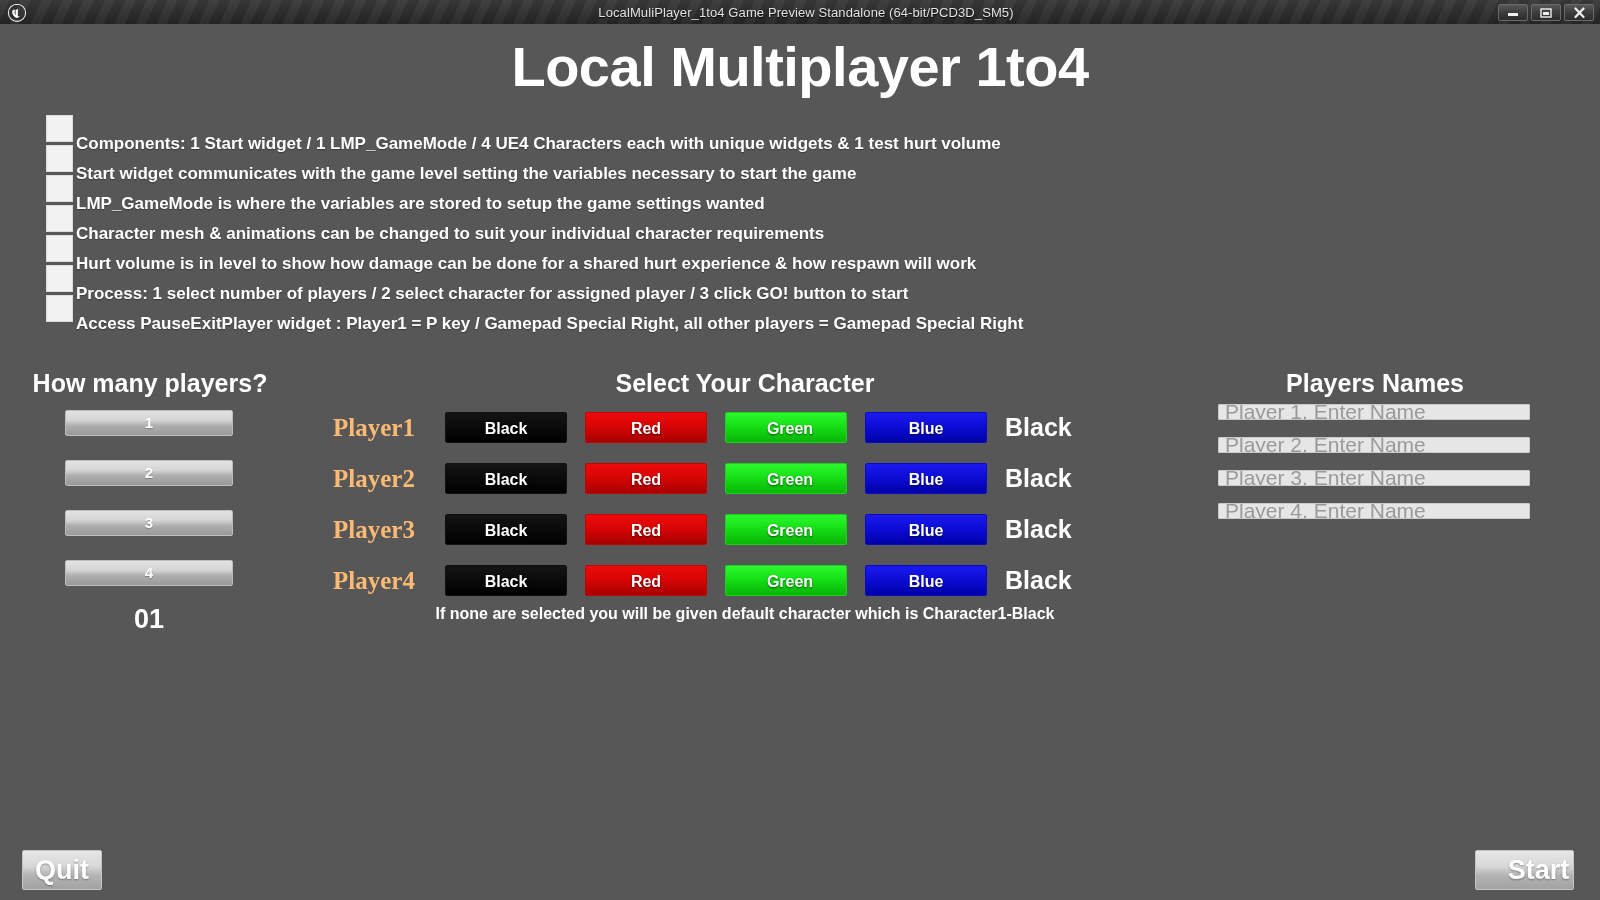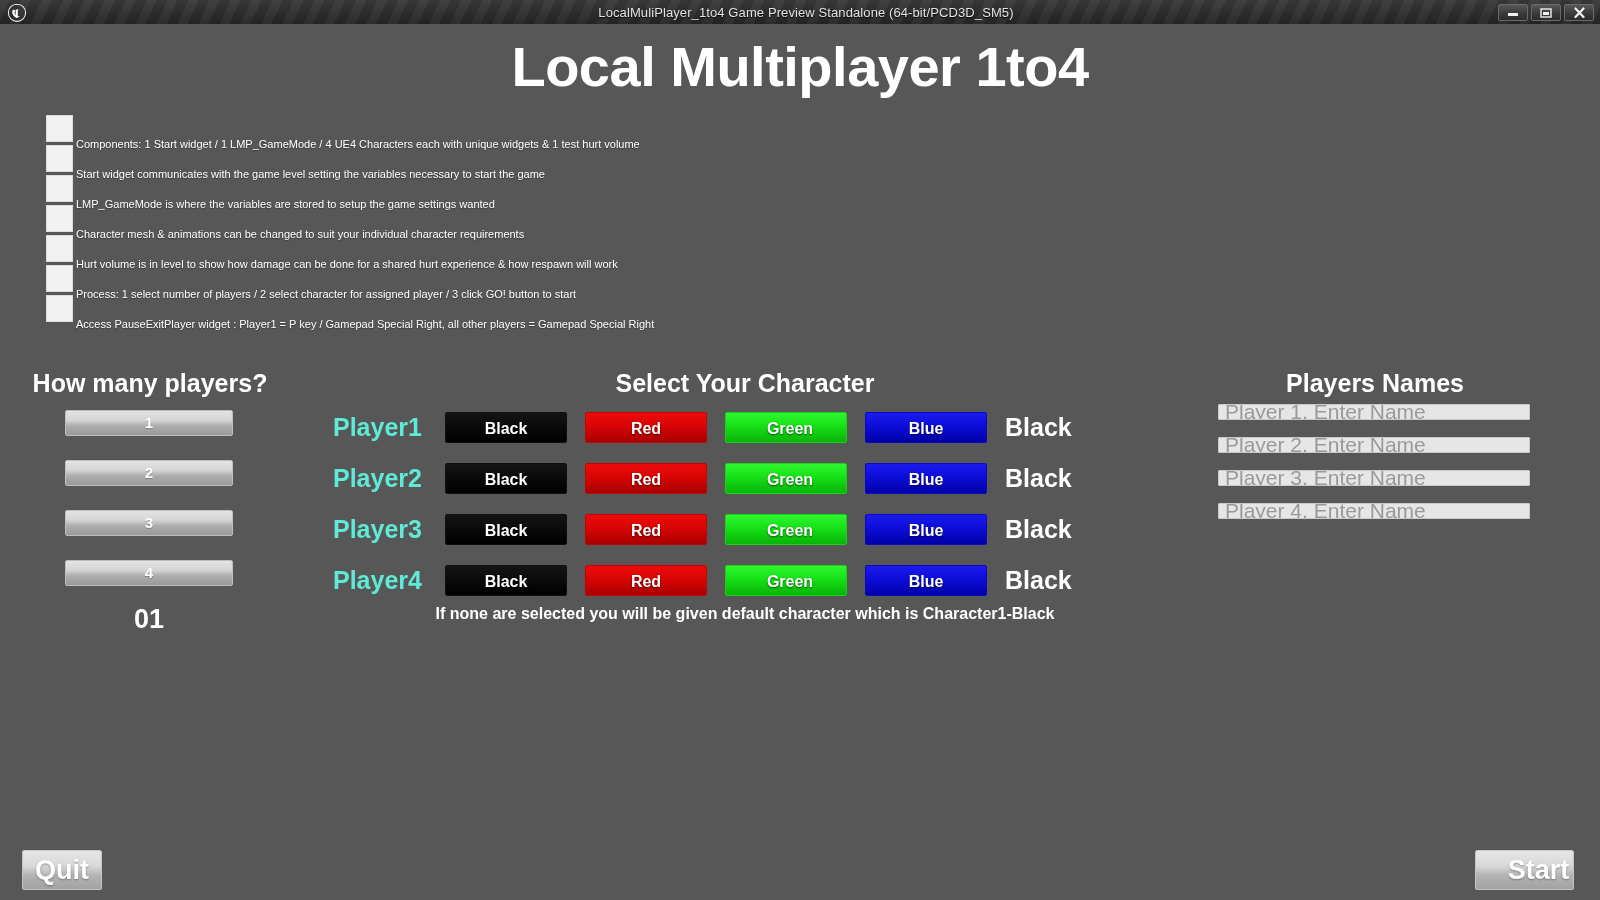--- a/index.html
+++ b/index.html
@@ -71,21 +71,21 @@
     margin-bottom: 0px;
   }
   .bullet-box {
     width: 27px; height: 27px;
     background: #f2f2f2;
     border: 1px solid #dcdcdc;
     flex: 0 0 auto;
     margin-right: 3px;
   }
   .bullet-text {
-    color: #ffffff; font-size: 11px; font-weight: normal;
+    color: #ffffff; font-size: 17px; font-weight: bold;
     white-space: nowrap;
     font-family: "Liberation Sans", sans-serif;
     text-shadow: 0 1px 1px rgba(0,0,0,0.35);
     margin-top: 31px;
   }
 
   
   .section-heading {
     position: absolute;
     color: #ffffff; font-size: 25px; font-weight: bold;
@@ -117,22 +117,22 @@
     text-align: center;
     color: #ffffff; font-size: 27px; font-weight: bold;
     font-family: "Liberation Sans", sans-serif;
   }
 
   
   #char-grid { position: absolute; left: 333px; top: 378px; }
   .char-row { display: flex; align-items: center; height: 51px; }
   .player-label {
     width: 112px; flex: 0 0 auto;
-    color: #5eead4; font-size: 25px; font-weight: bold;
-    font-family: Liberation Sans, sans-serif;
+    color: #fdba74; font-size: 25px; font-weight: bold;
+    font-family: Liberation Serif, serif;
     text-align: left;
   }
   .char-btn {
     width: 122px; height: 31px; flex: 0 0 auto;
     margin-right: 18px;
     border-radius: 2px;
     color: #ffffff; font-size: 16px; font-weight: bold;
     text-align: center; line-height: 31px;
     cursor: pointer;
     text-shadow: 0 1px 2px rgba(0,0,0,0.6);

